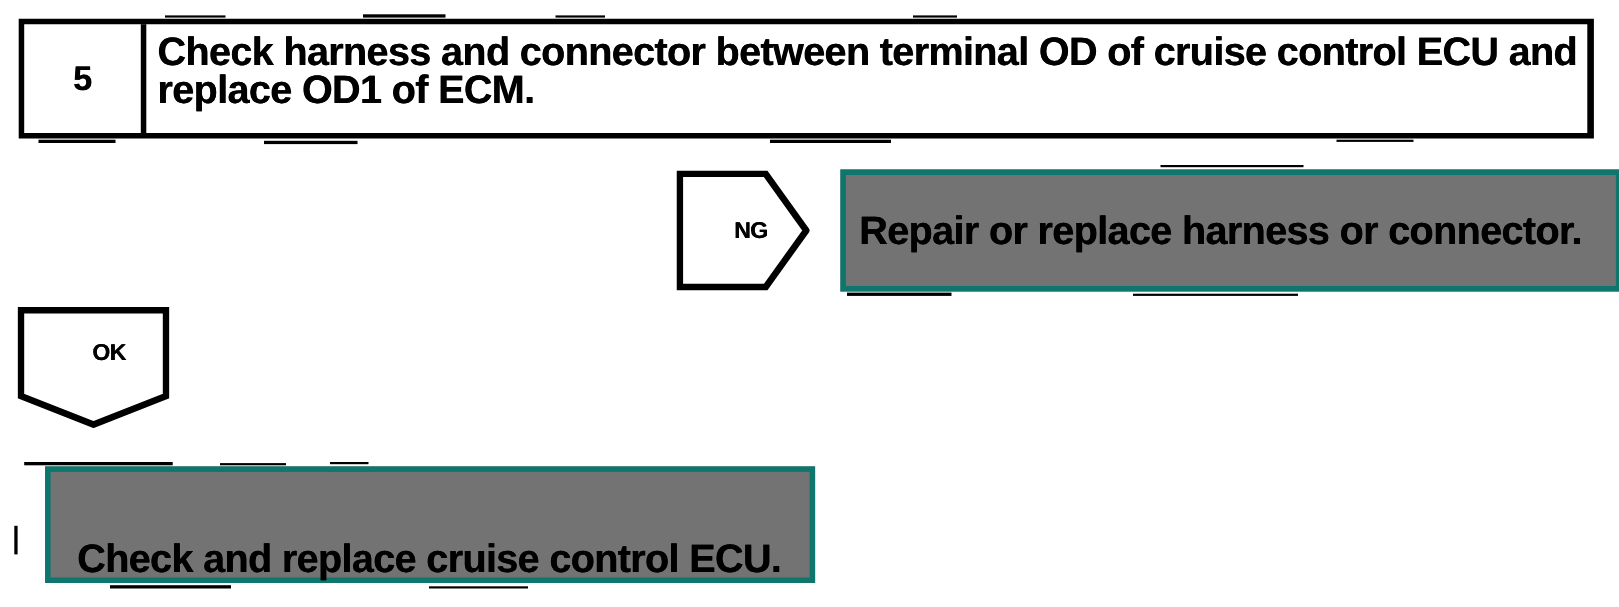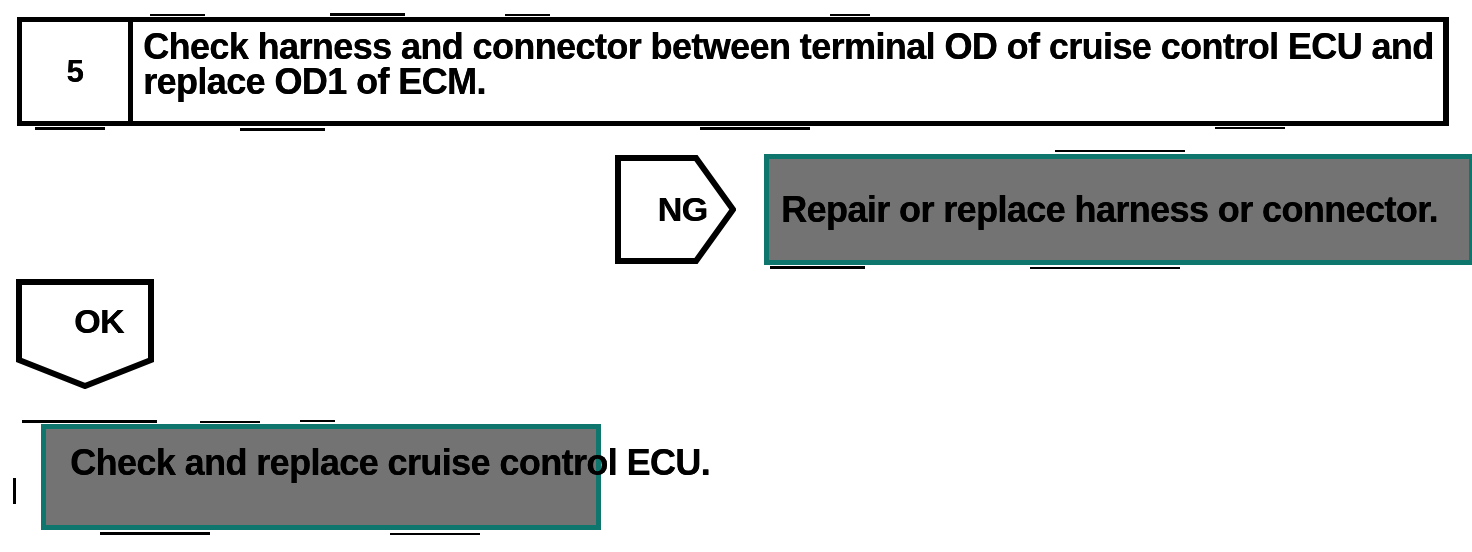--- a/index.html
+++ b/index.html
@@ -48,21 +48,21 @@
   }
 
   
   .connector {
     position: absolute;
   }
   .connector svg { position: absolute; left: 0; top: 0; display: block; }
   .connector .connector-label {
     position: absolute; inset: 0;
     display: flex; align-items: center; justify-content: center;
-    font-weight: 700; font-size: 34px; letter-spacing: -0.5px;
+    font-weight: 700; font-size: 21px; letter-spacing: -0.5px;
     text-shadow: 0.4px 0 0 #000;
     padding-left: 28px;
   }
   .ng-connector { left: 615px; top: 155px; width: 121px; height: 109px; }
   .ng-connector .connector-label { padding-right: 14px; }
   .ok-connector { left: 16px; top: 279px; width: 138px; height: 110px; text-align: right; }
   .ok-connector .connector-label { padding-bottom: 26px; }
 
   
   .action-box {
@@ -74,22 +74,22 @@
   }
   .ng-action-box {
     left: 741px; top: 154px;
     width: 712px; height: 111px;
     border-right-width: 7px;
     align-items: center;
     padding-left: 12px;
   }
   .ok-action-box {
     left: 18px; top: 424px;
-    width: 560px; height: 106px;
-    align-items: flex-start;
+    width: 700px; height: 106px;
+    align-items: flex-end;
     padding: 16px 0 0 24px;
   }
 
   
   .artifact {
     position: absolute;
     background: #000;
     height: 3px;
   }
 </style>

